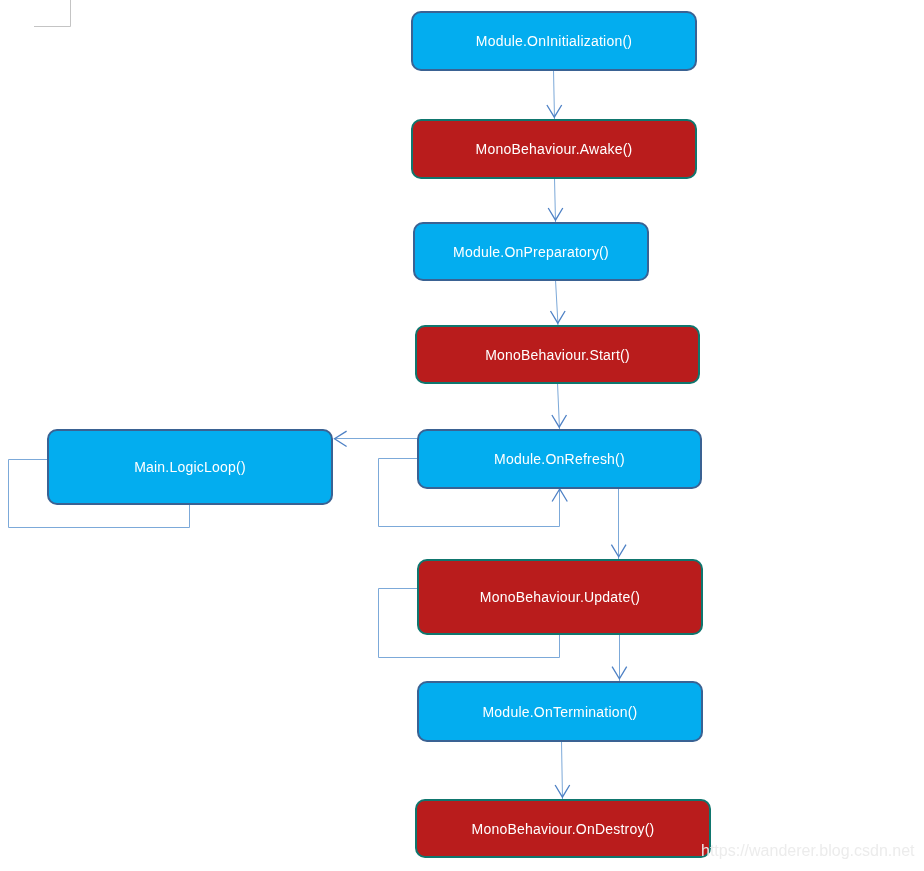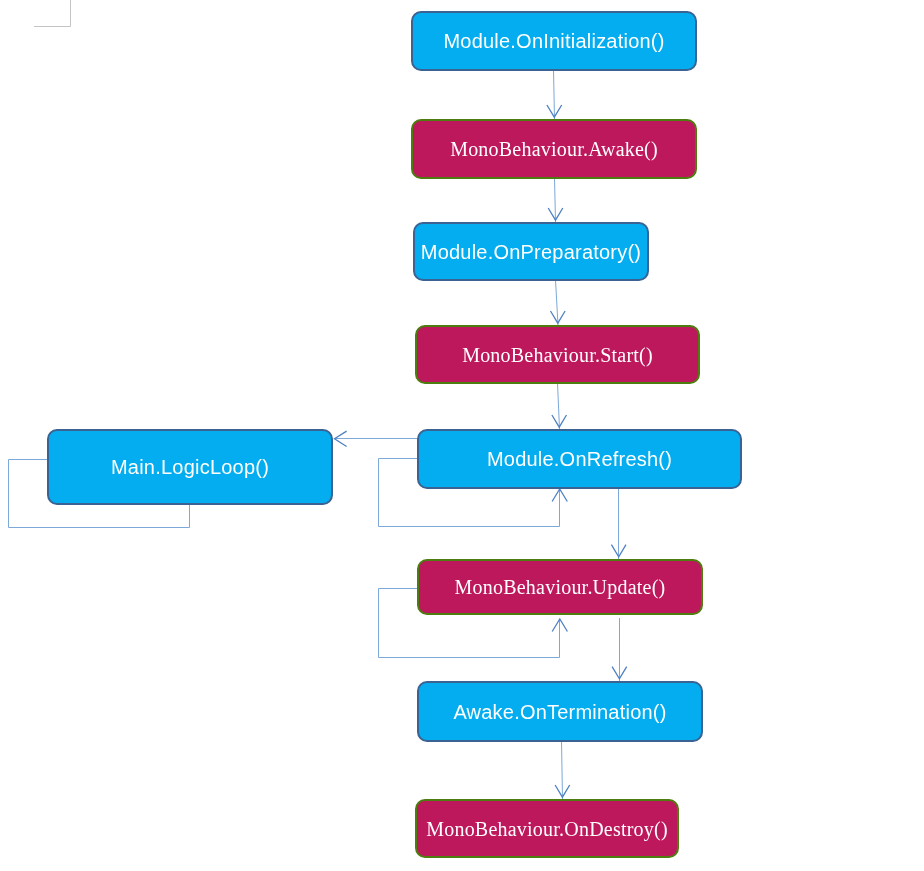--- a/index.html
+++ b/index.html
@@ -12,27 +12,27 @@
     position:relative;
   }
   #stage{position:absolute;left:0;top:0;width:924px;height:871px;}
   #wires{position:absolute;left:0;top:0;width:924px;height:871px;}
   .node{
     position:absolute;
     box-sizing:border-box;
     border-radius:10px;
     display:flex;align-items:center;justify-content:center;
     color:#ffffff;
-    font-size:20px;
+    font-size:14px;
     line-height:1;
     white-space:nowrap;
     letter-spacing:0.22px;
   }
   .node.blue{background:#03ADEF;border:2px solid #3A6293;}
-  .node.green{background:#be185d;border:2px solid #4d7c0f;font-family:Liberation Serif, serif;}
+  .node.green{background:#b91c1c;border:2px solid #0f766e;}
   .watermark{
     position:absolute;
     color:#ECECEC;
     font-size:16px;
     line-height:1;
     white-space:nowrap;
     letter-spacing:0px;
   }
 </style>
 </head>
@@ -76,30 +76,31 @@
     </div>
     <div class="node green" style="left: 411px; top: 119px; width: 286px; height: 60px;">
       <span>MonoBehaviour.Awake()</span>
     </div>
     <div class="node blue" style="left: 413px; top: 222px; width: 236px; height: 59px;">
       <span>Module.OnPreparatory()</span>
     </div>
     <div class="node green" style="left: 415px; top: 325px; width: 285px; height: 59px; text-align: center;">
       <span>MonoBehaviour.Start()</span>
     </div>
-    <div class="node blue" style="left: 417px; top: 429px; width: 325px; height: 60px;">
+    <div class="node blue" style="left: 417px; top: 429px; width: 285px; height: 60px;">
       <span>Module.OnRefresh()</span>
     </div>
     <div class="node blue" style="left: 47px; top: 429px; width: 286px; height: 76px;">
       <span>Main.LogicLoop()</span>
     </div>
-    <div class="node green" style="left: 417px; top: 559px; width: 286px; height: 56px;">
+    <div class="node green" style="left: 417px; top: 559px; width: 286px; height: 76px;">
       <span>MonoBehaviour.Update()</span>
     </div>
     <div class="node blue" style="left: 417px; top: 681px; width: 286px; height: 61px;">
-      <span>Awake.OnTermination()</span>
+      <span>Module.OnTermination()</span>
     </div>
-    <div class="node green" style="left: 415px; top: 799px; width: 264px; height: 59px; justify-content: center;">
+    <div class="node green" style="left: 415px; top: 799px; width: 296px; height: 59px; justify-content: center;">
       <span>MonoBehaviour.OnDestroy()</span>
     </div>
   </div>
 
+  <div class="watermark" style="left: 701px; top: 843px;">https://wanderer.blog.csdn.net</div>
 </div>
 
 </body></html>

